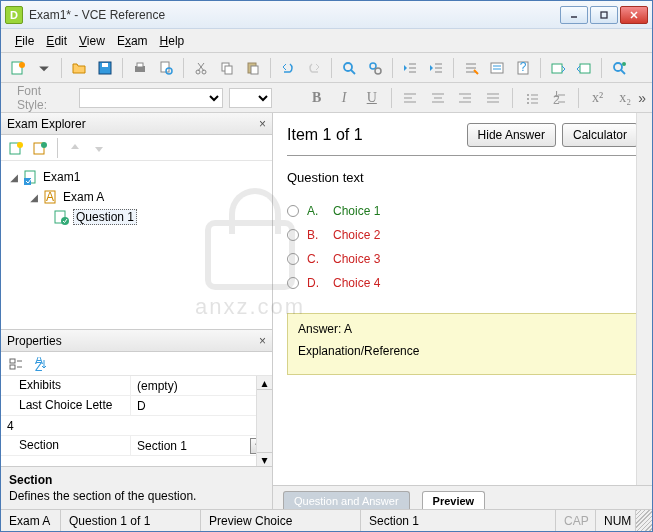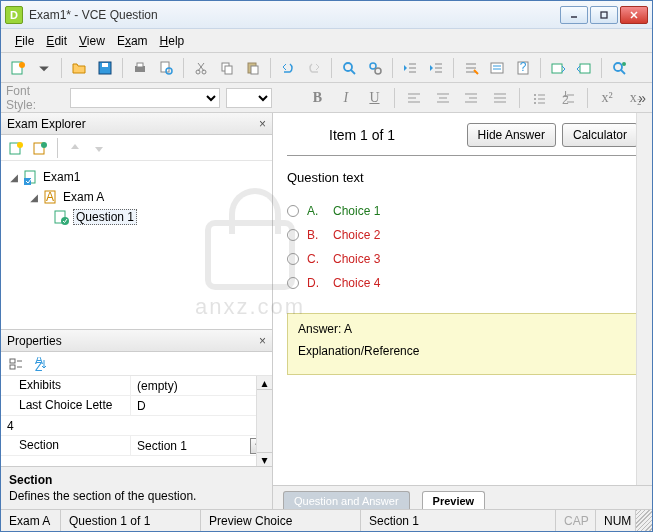--- a/index.html
+++ b/index.html
@@ -17,21 +17,21 @@
 
 .menubar { height: 24px; display: flex; align-items: center; padding: 0 8px; background: #f0f0f0; border-bottom: 1px solid #d0d0d0; }
 .menubar span { padding: 2px 6px; cursor: default; }
 .menubar span u { text-decoration: underline; }
 
 
 .toolbar { height: 30px; display: flex; align-items: center; padding: 0 6px; gap: 4px; background: #f0f0f0; border-bottom: 1px solid #d0d0d0; }
 .tbtn { width: 22px; height: 22px; display: flex; align-items: center; justify-content: center; border-radius: 2px; }
 .tbtn svg { width: 16px; height: 16px; }
 .tsep { width: 1px; height: 20px; background: #ccc; margin: 0 2px; }
-.toolbar2 { height: 30px; display: flex; align-items: center; padding: 0 5px; gap: 6px; background: #f0f0f0; border-bottom: 1px solid #d0d0d0; position: relative; }
+.toolbar2 { height: 30px; display: flex; align-items: center; padding: 0 16px; gap: 6px; background: #f0f0f0; border-bottom: 1px solid #d0d0d0; position: relative; }
 .font-label { color: #999; margin-right: 4px; }
 .font-select { width: 160px; height: 20px; border: 1px solid #ccc; background: #fff; }
 .size-select { width: 48px; height: 20px; border: 1px solid #ccc; background: #fff; }
 .fmtbtn { width: 24px; height: 22px; display: flex; align-items: center; justify-content: center; font-family: Georgia, serif; color: #888; font-size: 14px; }
 .chev { position: absolute; right: 6px; color: #555; font-size: 14px; }
 
 
 .main { flex: 1; display: flex; overflow: hidden; }
 .leftcol { width: 272px; display: flex; flex-direction: column; border-right: 1px solid #ccc; }
 .panel-hdr { height: 22px; background: linear-gradient(#f7f7f7,#e7e7e7); border-bottom: 1px solid #ccc; display: flex; align-items: center; padding: 0 6px; font-size: 12px; }
@@ -52,21 +52,21 @@
 .prop-val { flex: 1; padding: 2px 6px; display: flex; align-items: center; }
 .prop-val .dd { margin-left: auto; width: 16px; height: 16px; border: 1px solid #888; background: linear-gradient(#fafafa,#ddd); display: flex; align-items: center; justify-content: center; font-size: 9px; }
 .prop-scroll { position: absolute; right: 0; top: 0; bottom: 0; width: 16px; background: #f0f0f0; border-left: 1px solid #ddd; }
 .prop-desc { border-top: 1px solid #ccc; padding: 6px 8px; background: #f0f0f0; }
 .prop-desc .t { font-weight: bold; margin-bottom: 2px; }
 
 
 .rightcol { flex: 1; display: flex; flex-direction: column; background: #fff; position: relative; }
 .preview-body { flex: 1; padding: 10px 14px; overflow: auto; position: relative; }
 .preview-head { display: flex; align-items: center; margin-bottom: 8px; }
-.preview-head .item { font-size: 14px; margin-left: 42px; }
+.preview-head .item { font-size: 16px; }
 .preview-head .spacer { flex: 1; }
 .pbtn { height: 24px; padding: 0 10px; border: 1px solid #888; background: linear-gradient(#fdfdfd,#e6e6e6); border-radius: 3px; margin-left: 6px; font-size: 12px; }
 .divider-line { height: 1px; background: #999; margin-bottom: 14px; }
 .qtext { font-size: 13px; margin-bottom: 14px; }
 .choice { display: flex; align-items: center; gap: 8px; height: 24px; font-size: 13px; }
 .radio { width: 12px; height: 12px; border: 1px solid #999; border-radius: 50%; background: #fff; }
 .choice .letter { width: 18px; }
 .choice.correct { color: #1f7a1f; }
 .choice.wrong { color: #c22; }
 .answer-box { margin-top: 18px; border: 1px solid #d6d28a; background: #fbfad2; padding: 8px 10px; font-size: 13px; }
@@ -88,21 +88,21 @@
 .watermark { position: absolute; left: 160px; top: 220px; opacity: 0.18; pointer-events: none; width: 180px; text-align:center; color:#666; }
 .watermark .lock { width: 90px; height: 70px; border: 6px solid #888; border-radius: 10px; margin: 0 auto 4px; position: relative; }
 .watermark .lock:before { content:""; position:absolute; top:-38px; left:18px; width:40px; height:40px; border:6px solid #888; border-bottom:none; border-radius: 28px 28px 0 0; }
 .watermark .txt { font-size: 22px; letter-spacing: 2px; }
 </style>
 </head>
 <body>
 
 <div class="titlebar">
   <div class="app-icon">D</div>
-  <div class="title">Exam1* - VCE Question</div>
+  <div class="title">Exam1* - VCE Reference</div>
   <div class="winbtns">
     <div class="winbtn">
         <svg viewBox="0 0 10 10">
           <line x1="2" y1="7" x2="8" y2="7" stroke="#334" stroke-width="1.5"></line>
         </svg>
       </div>
     <div class="winbtn">
         <svg viewBox="0 0 10 10">
           <rect x="2" y="2" width="6" height="6" fill="none" stroke="#334" stroke-width="1.3"></rect>
         </svg>

